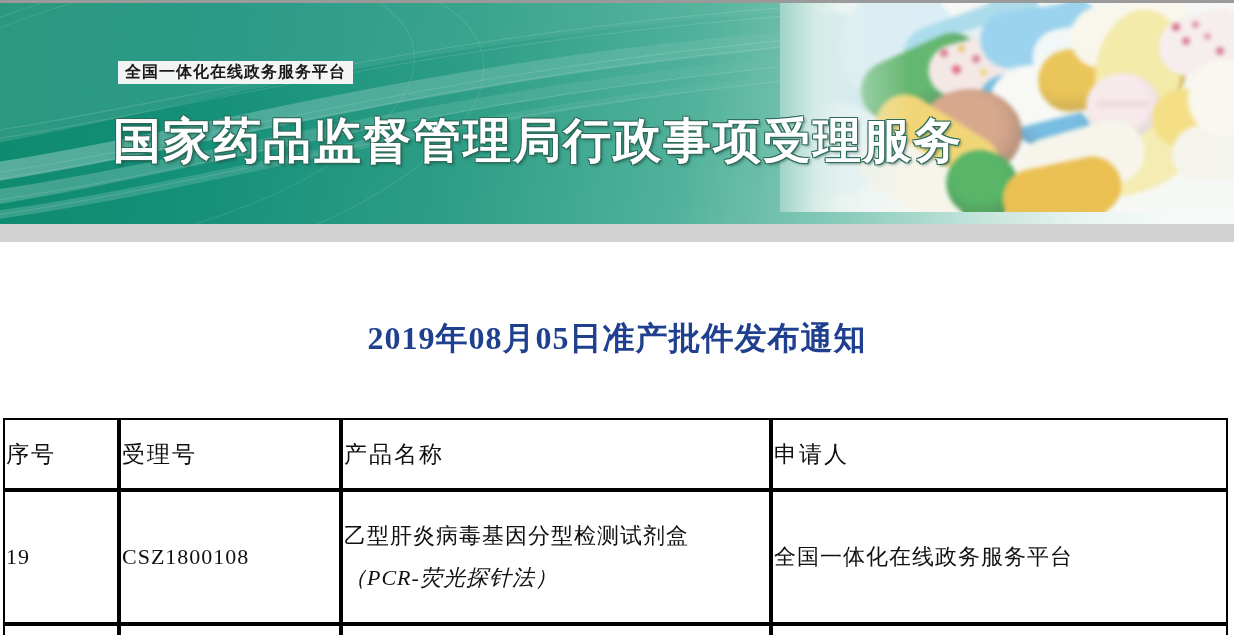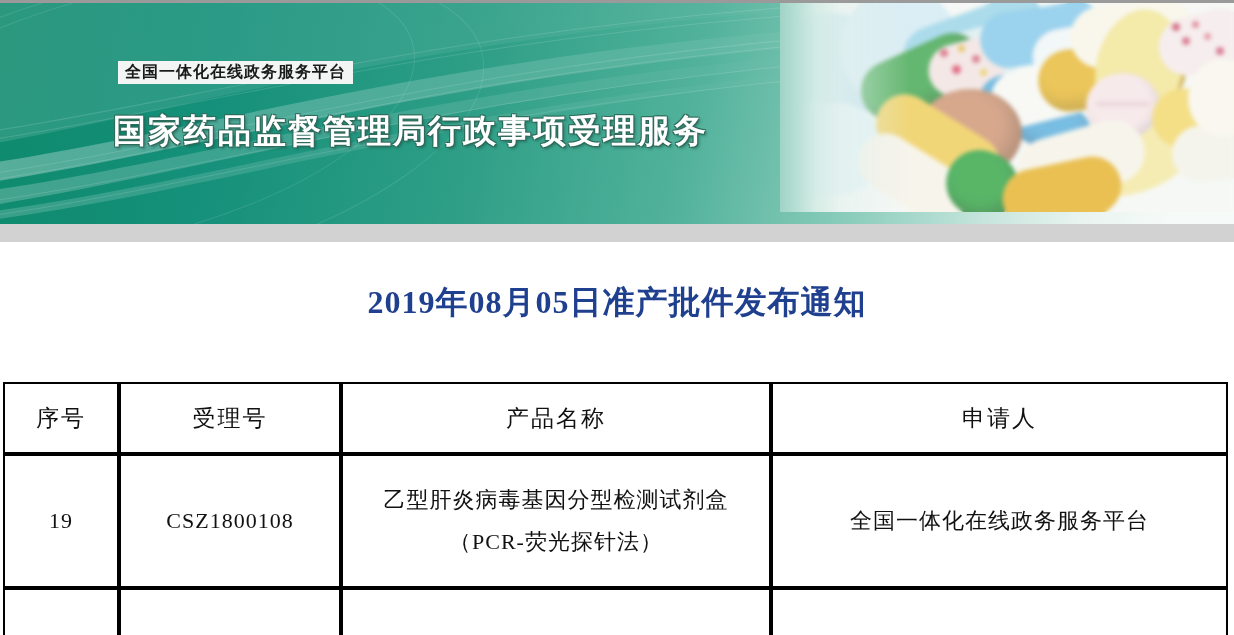--- a/index.html
+++ b/index.html
@@ -83,21 +83,21 @@
     letter-spacing: 1px;
     color: #1a1a1a;
     line-height: 1.15;
     white-space: nowrap;
   }
   .banner-title {
     position: absolute;
     left: 113px;
     top: 106px;
     font-family: "DejaVu Sans", sans-serif;
-    font-size: 33px;
+    font-size: 48px;
     font-weight: bold;
     letter-spacing: 2px;
     color: #ffffff;
     white-space: nowrap;
     text-shadow:
       -1px -1px 0 #2e6b5b,
        1px -1px 0 #2e6b5b,
       -1px  1px 0 #2e6b5b,
        1px  1px 0 #2e6b5b,
        2px  2px 3px rgba(20,70,58,0.55);
@@ -115,21 +115,21 @@
     background: #ffffff;
     width: 100%;
   }
   .page-title {
     text-align: center;
     font-family: "Liberation Serif", "DejaVu Serif", serif;
     font-weight: bold;
     font-size: 32px;
     color: #1f3f8f;
     letter-spacing: 1px;
-    padding-top: 39px;
+    padding-top: 75px;
     white-space: nowrap;
   }
 
   
   .table-wrap {
     margin-top: 57px;
     padding-left: 3px;
   }
   table.notice {
     border-collapse: separate;
@@ -139,21 +139,21 @@
     font-family: "Liberation Serif", "DejaVu Serif", serif;
   }
   table.notice col.c1 { width: 116px; }
   table.notice col.c2 { width: 222px; }
   table.notice col.c3 { width: 430px; }
   table.notice col.c4 { width: 457px; }
 
   table.notice th,
   table.notice td {
     border: 2px solid #000000;
-    text-align: center;
+    text-align: left;
     vertical-align: middle;
     color: #111111;
     background: #ffffff;
   }
   table.notice thead th {
     height: 66px;
     font-size: 23px;
     font-weight: normal;
     letter-spacing: 2px;
   }
@@ -163,20 +163,21 @@
     line-height: 42px;
     letter-spacing: 1px;
   }
   table.notice tbody td.seq,
   table.notice tbody td.accept {
     font-family: "Liberation Serif", "DejaVu Serif", serif;
     letter-spacing: 1px;
   }
   .prod-line2 {
     display: block;
+    font-style: italic;
   }
   .row-partial td {
     height: 10px;
     border-top: 2px solid #000000;
     border-bottom: none;
   }
 </style>
 </head>
 <body>
 

